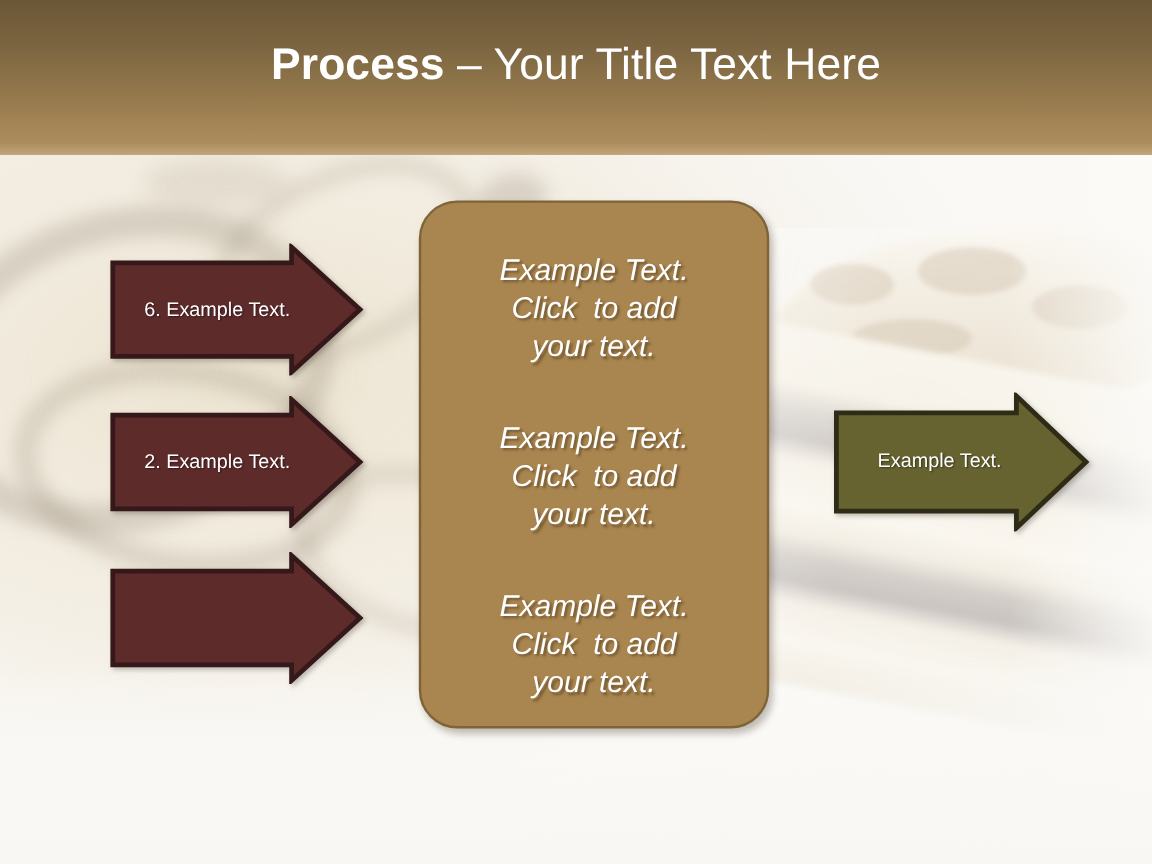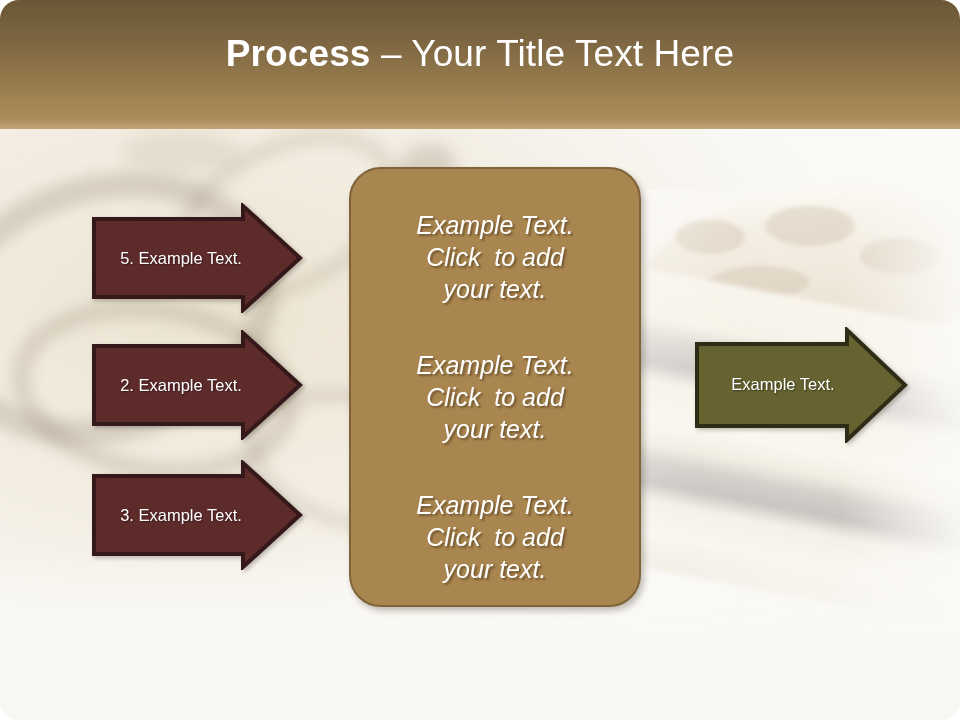--- a/index.html
+++ b/index.html
@@ -13,21 +13,20 @@
     overflow: hidden;
     font-family: "Liberation Sans", sans-serif;
   }
 
   #slide {
     position: relative;
     width: 960px;
     height: 720px;
     overflow: hidden;
     background: #f4f1ea;
-    border-radius: 19px;
   }
 
   
   .bg-layer {
     position: absolute;
     inset: 0;
     overflow: hidden;
   }
   .bg-base {
     position: absolute;
@@ -273,35 +272,34 @@
     <div class="title">
       <span class="t-bold">Process</span><span class="t-rest"> – Your Title Text Here</span>
     </div>
     <div class="header-sheen"></div>
   </div>
 
   <div class="arrow" id="arrow-1">
     <svg width="212" height="110" viewBox="0 0 212 110">
       <polygon points="3,16 152,16 152,3 209,55 152,107 152,94 3,94" fill="#5e2b2b" stroke="#35191a" stroke-width="4" stroke-linejoin="miter"></polygon>
     </svg>
-    <div class="arrow-label">5. Example Text.</div>
+    <div class="arrow-label">6. Example Text.</div>
   </div>
 
   <div class="arrow" id="arrow-2">
     <svg width="212" height="110" viewBox="0 0 212 110">
       <polygon points="3,16 152,16 152,3 209,55 152,107 152,94 3,94" fill="#5e2b2b" stroke="#35191a" stroke-width="4" stroke-linejoin="miter"></polygon>
     </svg>
     <div class="arrow-label">2. Example Text.</div>
   </div>
 
   <div class="arrow" id="arrow-3">
     <svg width="212" height="110" viewBox="0 0 212 110">
       <polygon points="3,16 152,16 152,3 209,55 152,107 152,94 3,94" fill="#5e2b2b" stroke="#35191a" stroke-width="4" stroke-linejoin="miter"></polygon>
     </svg>
-    <div class="arrow-label">3. Example Text.</div>
   </div>
 
   <div id="center-panel">
     <div class="panel-block" id="panel-block-1">Example Text.
 Click  to add
 your text.</div>
     <div class="panel-block" id="panel-block-2">Example Text.
 Click  to add
 your text.</div>
     <div class="panel-block" id="panel-block-3">Example Text.

